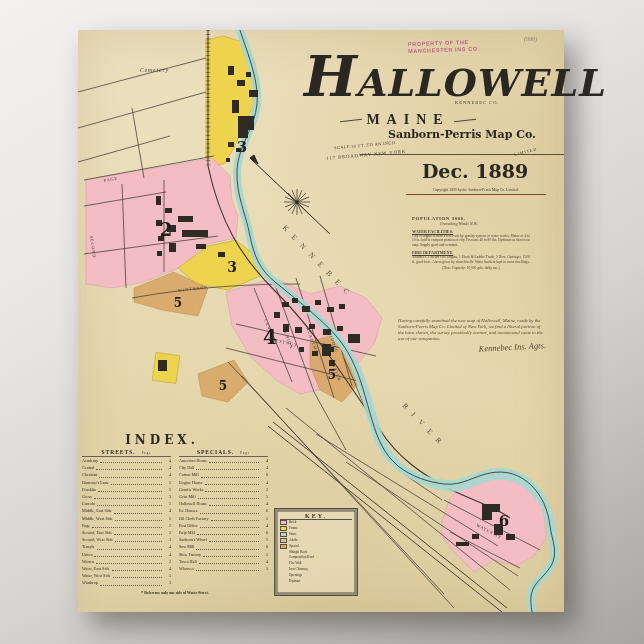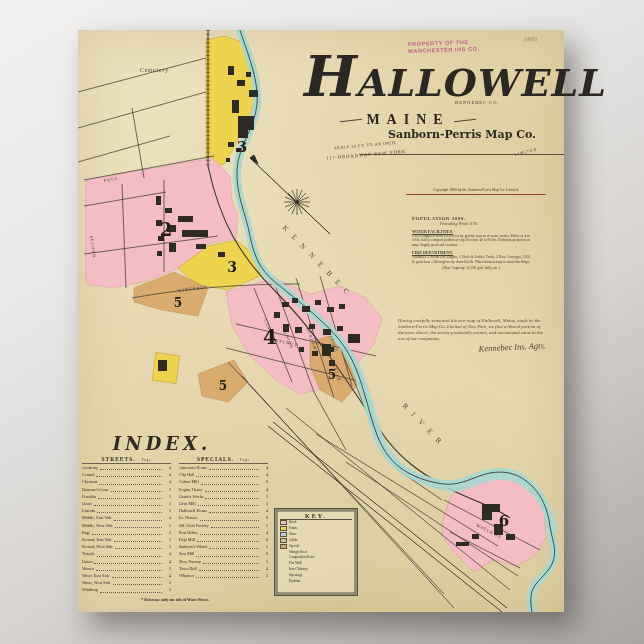--- a/index.html
+++ b/index.html
@@ -48,21 +48,21 @@
   .pop .pf{margin-top:2px;font-size:3.6px;text-align:center;}
 
   
   .note{left:320px;top:288px;width:148px;color:#564635;}
   .note .nt{font-size:4.8px;line-height:6px;font-style:italic;}
   .note .sig{font-size:8.5px;font-style:italic;text-align:right;margin-top:2px;transform:rotate(-3deg);}
 
   
   .index{left:4px;top:403px;width:186px;color:#2f2a22;}
   .index-title{width:128px;margin-left:16px;text-align:center;font-family:"DejaVu Serif",serif;
-    font-weight:bold;font-size:18px;letter-spacing:4px;font-style:italic;}
+    font-weight:bold;font-size:12px;letter-spacing:4px;}
   .icols{display:flex;gap:8px;margin-top:2px;}
   .icol{flex:1;}
   .ihead{display:flex;align-items:flex-end;justify-content:center;font-weight:bold;font-size:5.5px;
     letter-spacing:1px;border-bottom:.5px solid #6a6152;padding-bottom:1px;}
   .ihead .pgl{font-weight:normal;font-size:3px;margin-left:6px;}
   .irow{display:flex;align-items:flex-end;font-size:4.2px;line-height:7.2px;}
   .irow .nm{white-space:nowrap;}
   .irow .ld{flex:1;border-bottom:1px dotted #6a6152;margin:0 2px 1px;}
   .irow .pg{width:7px;text-align:right;}
   .ifoot{margin-top:4px;text-align:center;font-size:3.8px;font-weight:bold;}
@@ -237,20 +237,21 @@
 
     <div class="abs t-city">HALLOWELL</div>
     <div class="abs t-county">KENNEBEC CO.</div>
     <div class="abs t-maine">
         <span>MAINE</span>
       </div>
     <div class="abs t-pub">Sanborn-Perris Map Co.</div>
     <div class="abs t-limited">LIMITED</div>
     <div class="abs t-scale">SCALE 50 FT. TO AN INCH.</div>
     <div class="abs t-address">117 BROADWAY NEW YORK</div>
+    <div class="abs t-date">Dec. 1889</div>
     <div class="abs t-copy">Copyright 1890 by the Sanborn-Perris Map Co. Limited.</div>
 
     <div class="abs pop">
       <div class="p1">POPULATION 3000.</div>
       <div class="p2">Prevailing Winds N.W.</div>
       <h5>WATER FACILITIES.</h5>
       <p>City is supplied from a reservoir by gravity system of water works. Mains of 4 to 10 in. laid in compact portion of city. Pressure 40 to 80 lbs. Hydrants as shown on map. Supply good and constant.</p>
       <h5>FIRE DEPARTMENT.</h5>
       <p>Volunteer. 1 Steam Fire Engine, 1 Hook &amp; Ladder Truck, 2 Hose Carriages, 1500 ft. good hose. Alarm given by church bells. Water buckets kept in most dwellings.</p>
       <div class="pf">(Hose Capacity: 10,000 gals. daily use.)</div>

